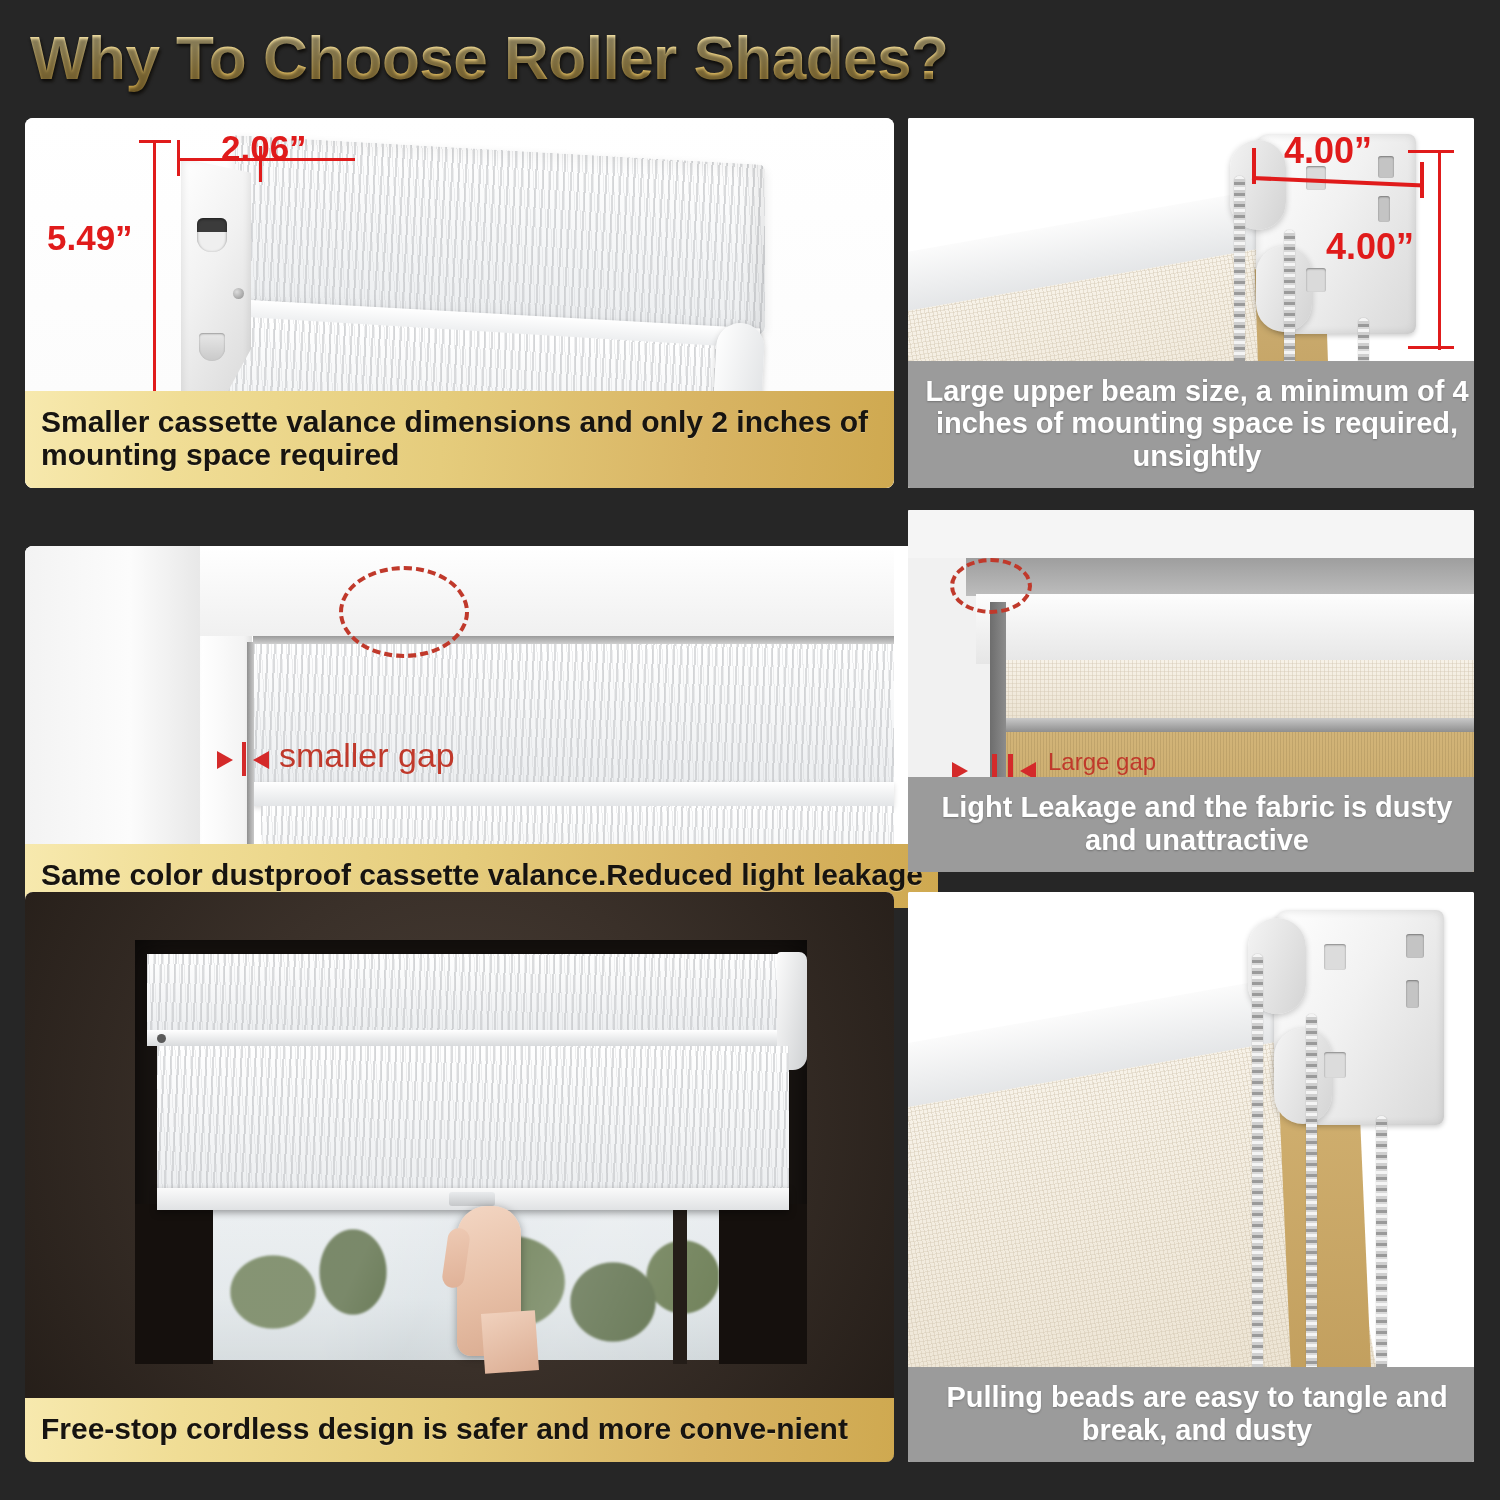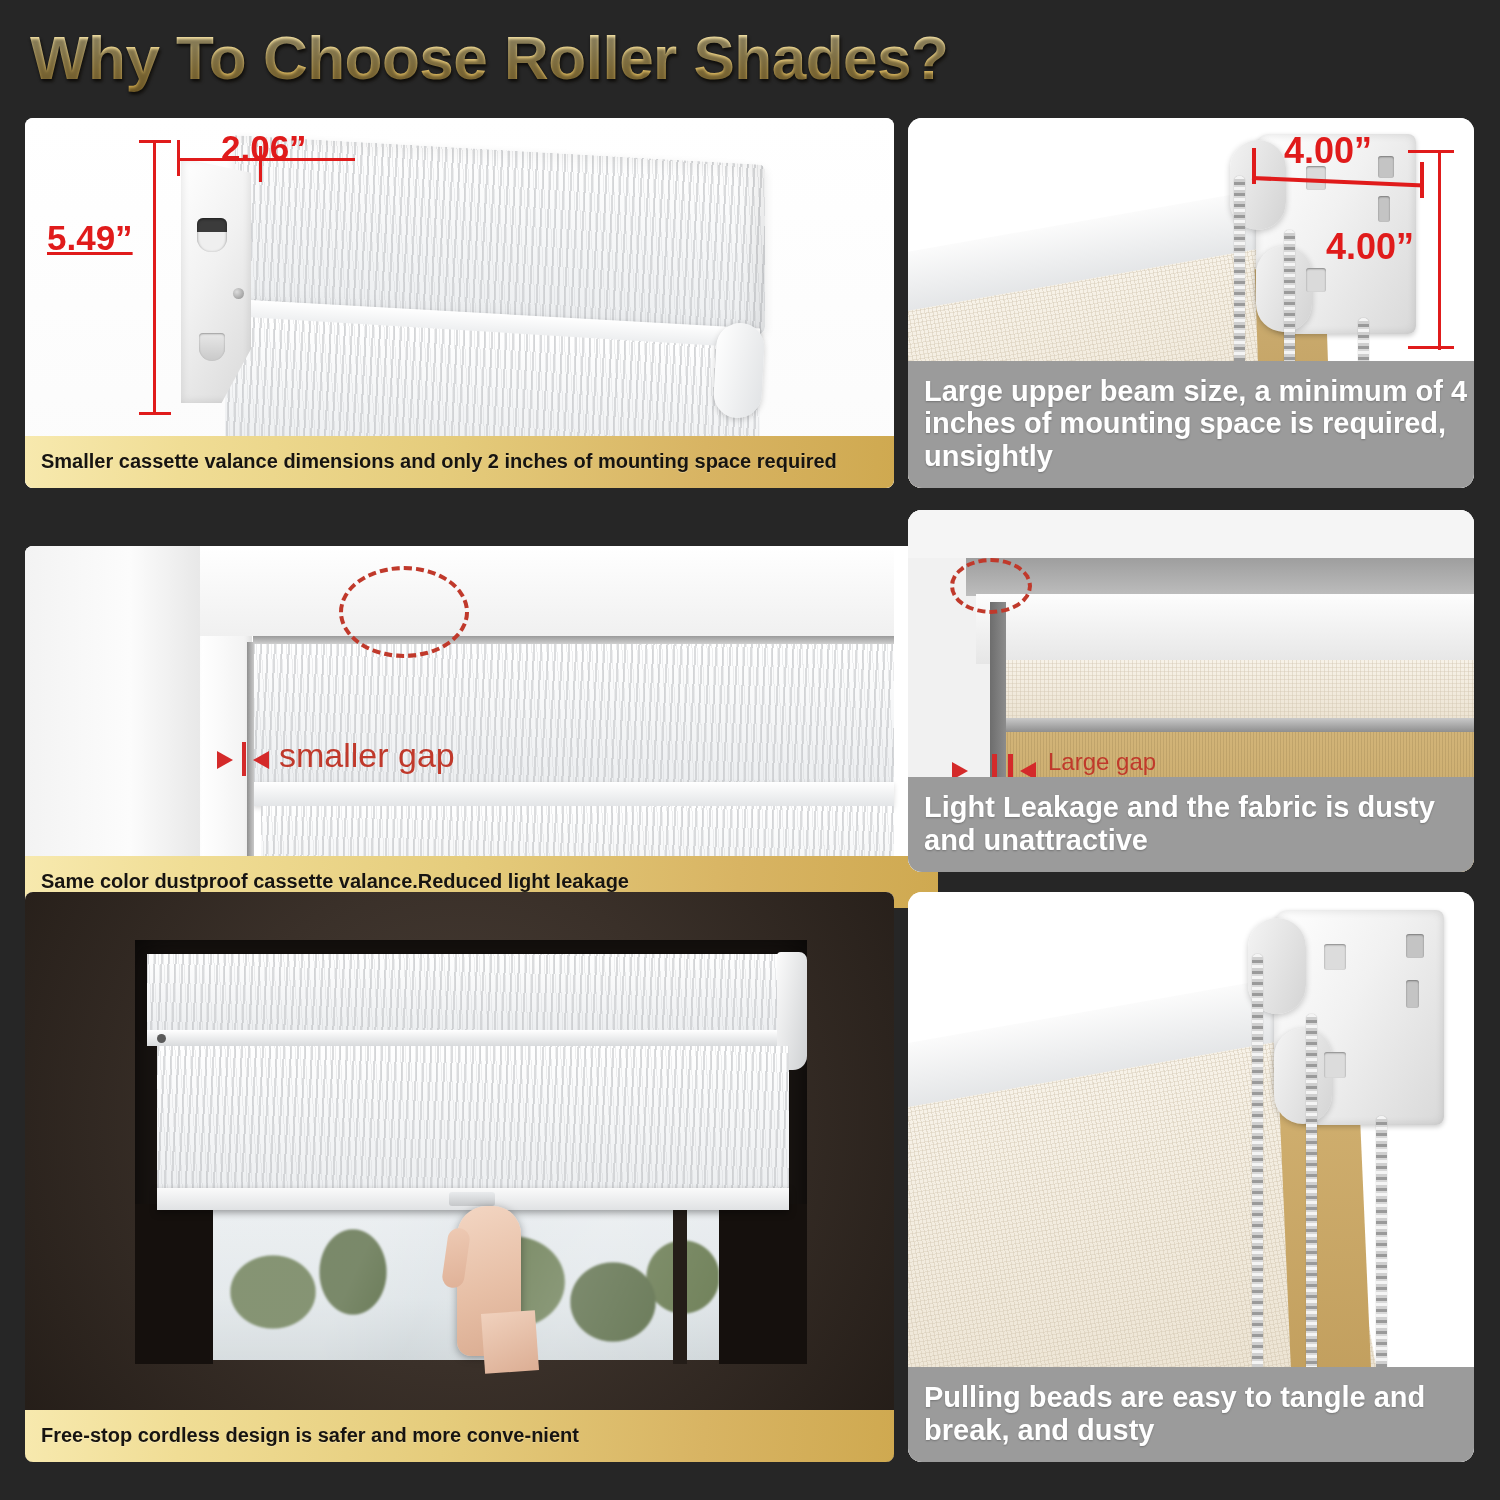--- a/index.html
+++ b/index.html
@@ -34,42 +34,42 @@
     letter-spacing: -0.5px;
     color: #0f0c06;
     white-space: nowrap;
     opacity: .55;
     filter: blur(1.5px);
   }
 
   
   .panel { position: absolute; overflow: hidden; background: #fff; }
   .panel.left  { border-radius: 8px; }
-  .panel.right { border-radius: 14px; }
+  .panel.right { border-radius: 2px; text-align: center; }
 
   .p1 { left: 25px;  top: 118px;  width: 869px; height: 370px; }
   .p2 { left: 908px; top: 118px;  width: 566px; height: 370px; }
   .p3 { left: 25px;  top: 510px;  width: 913px; height: 362px; margin-top: 36px; }
   .p4 { left: 908px; top: 510px;  width: 566px; height: 362px; }
   .p5 { left: 25px;  top: 892px;  width: 869px; height: 570px; }
   .p6 { left: 908px; top: 892px;  width: 566px; height: 570px; }
 
   .photo { position: absolute; inset: 0; overflow: hidden; }
 
   
   .cap {
     position: absolute; left: 0; right: 0; bottom: 0;
     padding: 14px 4px 16px 16px;
     font-weight: bold;
     line-height: 1.12;
   }
   .cap.gold {
     background: linear-gradient(95deg,#f7e9ae 0%, #f0dd95 18%, #e5cc7c 48%, #d8b463 78%, #cfa950 100%);
     color: #171410;
-    font-size: 20px;
+    font-size: 30px;
     text-shadow: 0 1px 0 rgba(255,255,255,0.25);
   }
   .cap.gray {
     background: #9b9b9b;
     color: #ffffff;
     font-size: 29px;
     text-shadow: 0 1px 2px rgba(0,0,0,0.25);
   }
 
   
@@ -172,21 +172,21 @@
                   background:radial-gradient(circle at 35% 35%,#dcdcdc,#8d8d8d);"></div>
 
       <div class="tick" style="left:152px;top:22px;width:3px;height:36px;"></div>
       <div class="tick" style="left:234px;top:28px;width:3px;height:36px;"></div>
       <div class="dimline" style="left:152px;top:40px;width:178px;height:3px;"></div>
       <div class="dimtxt" style="left:196px;top:10px;font-size:35px;">2.06”</div>
 
       <div class="dimline" style="left:128px;top:22px;width:3px;height:275px;"></div>
       <div class="tick" style="left:114px;top:22px;width:32px;height:3px;"></div>
       <div class="tick" style="left:114px;top:294px;width:32px;height:3px;"></div>
-      <div class="dimtxt" style="left:22px;top:100px;font-size:35px;text-decoration:underline;">5.49”</div>
+      <div class="dimtxt" style="left:22px;top:100px;font-size:35px;">5.49”</div>
     </div>
     <div class="cap gold">Smaller cassette valance dimensions and only 2 inches of mounting space required</div>
   </div>
 
   <div class="panel right p2">
     <div class="photo">
       <div style="position:absolute;inset:0;background:#ffffff;"></div>
 
       <div class="fabric-white" style="position:absolute;left:-20px;top:62px;width:430px;height:72px;
                   transform:rotate(-10deg);transform-origin:right center;border-radius:4px;

